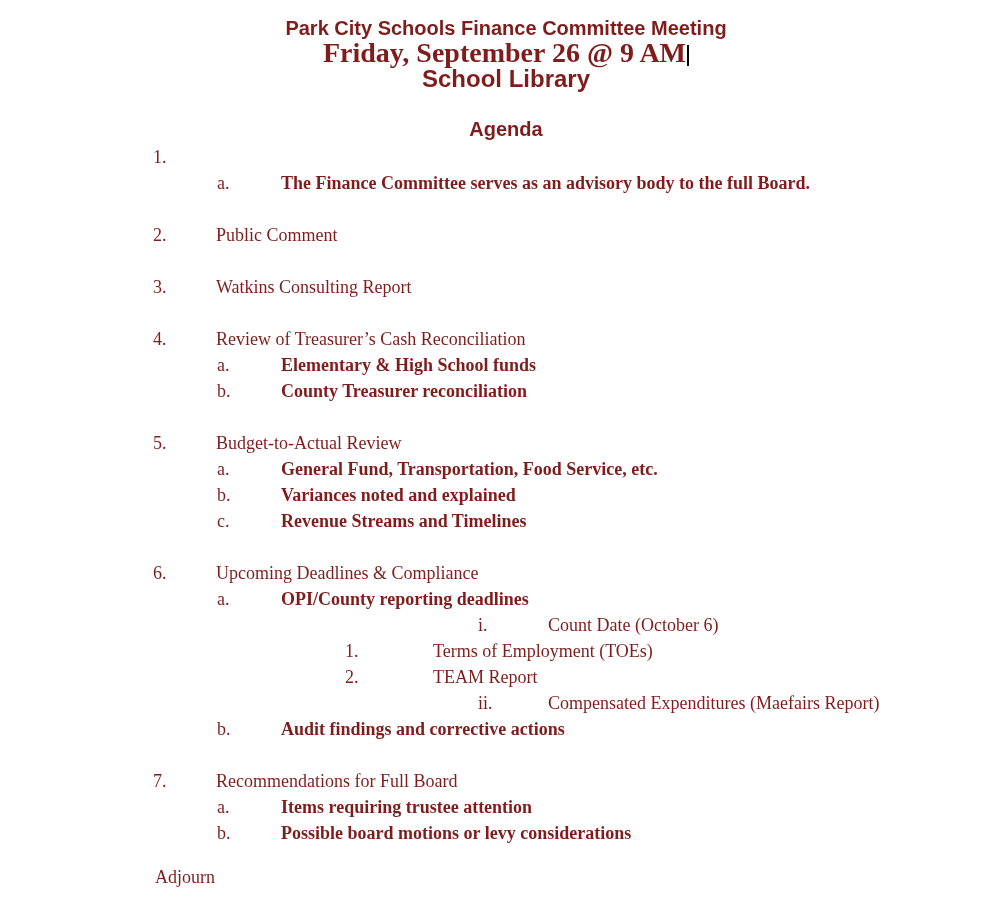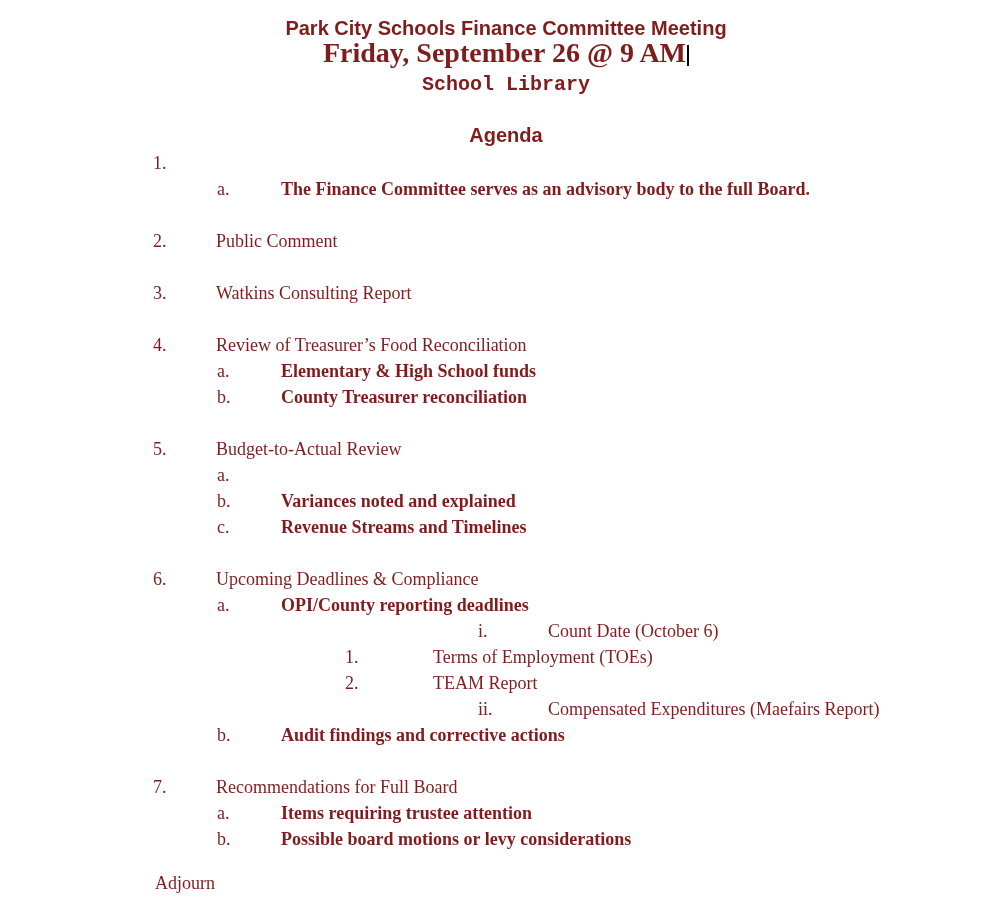--- a/index.html
+++ b/index.html
@@ -28,24 +28,24 @@
     line-height: 22px;
   }
   .doc-date {
     margin-top: 3px;
     font-family: "Liberation Serif", serif;
     font-weight: bold;
     font-size: 28px;
     line-height: 22px;
   }
   .doc-location {
-    margin-top: 8px;
-    font-family: Liberation Mono, monospace;
+    margin-top: 2px;
+    font-family: Liberation Sans, sans-serif;
     font-weight: bold;
-    font-size: 20px;
+    font-size: 24px;
     line-height: 22px;
   }
   .agenda-heading {
     margin-top: 28px;
     font-family: "Liberation Sans", sans-serif;
     font-weight: bold;
     font-size: 20px;
     line-height: 22px;
   }
   .caret {
@@ -109,36 +109,37 @@
       <div class="row gap-line">
         <span class="m l1">2.</span>
         <span class="t l1">Public Comment</span>
       </div>
       <div class="row gap-line">
         <span class="m l1">3.</span>
         <span class="t l1">Watkins Consulting Report</span>
       </div>
       <div class="row gap-line">
         <span class="m l1">4.</span>
-        <span class="t l1">Review of Treasurer’s Food Reconciliation</span>
+        <span class="t l1">Review of Treasurer’s Cash Reconciliation</span>
       </div>
       <div class="row">
         <span class="m l2">a.</span>
         <span class="t l2">Elementary &amp; High School funds</span>
       </div>
       <div class="row">
         <span class="m l2">b.</span>
         <span class="t l2">County Treasurer reconciliation</span>
       </div>
       <div class="row gap-line">
         <span class="m l1">5.</span>
         <span class="t l1">Budget-to-Actual Review</span>
       </div>
       <div class="row">
         <span class="m l2">a.</span>
+        <span class="t l2">General Fund, Transportation, Food Service, etc.</span>
       </div>
       <div class="row">
         <span class="m l2">b.</span>
         <span class="t l2">Variances noted and explained</span>
       </div>
       <div class="row">
         <span class="m l2">c.</span>
         <span class="t l2">Revenue Streams and Timelines</span>
       </div>
       <div class="row gap-line">

